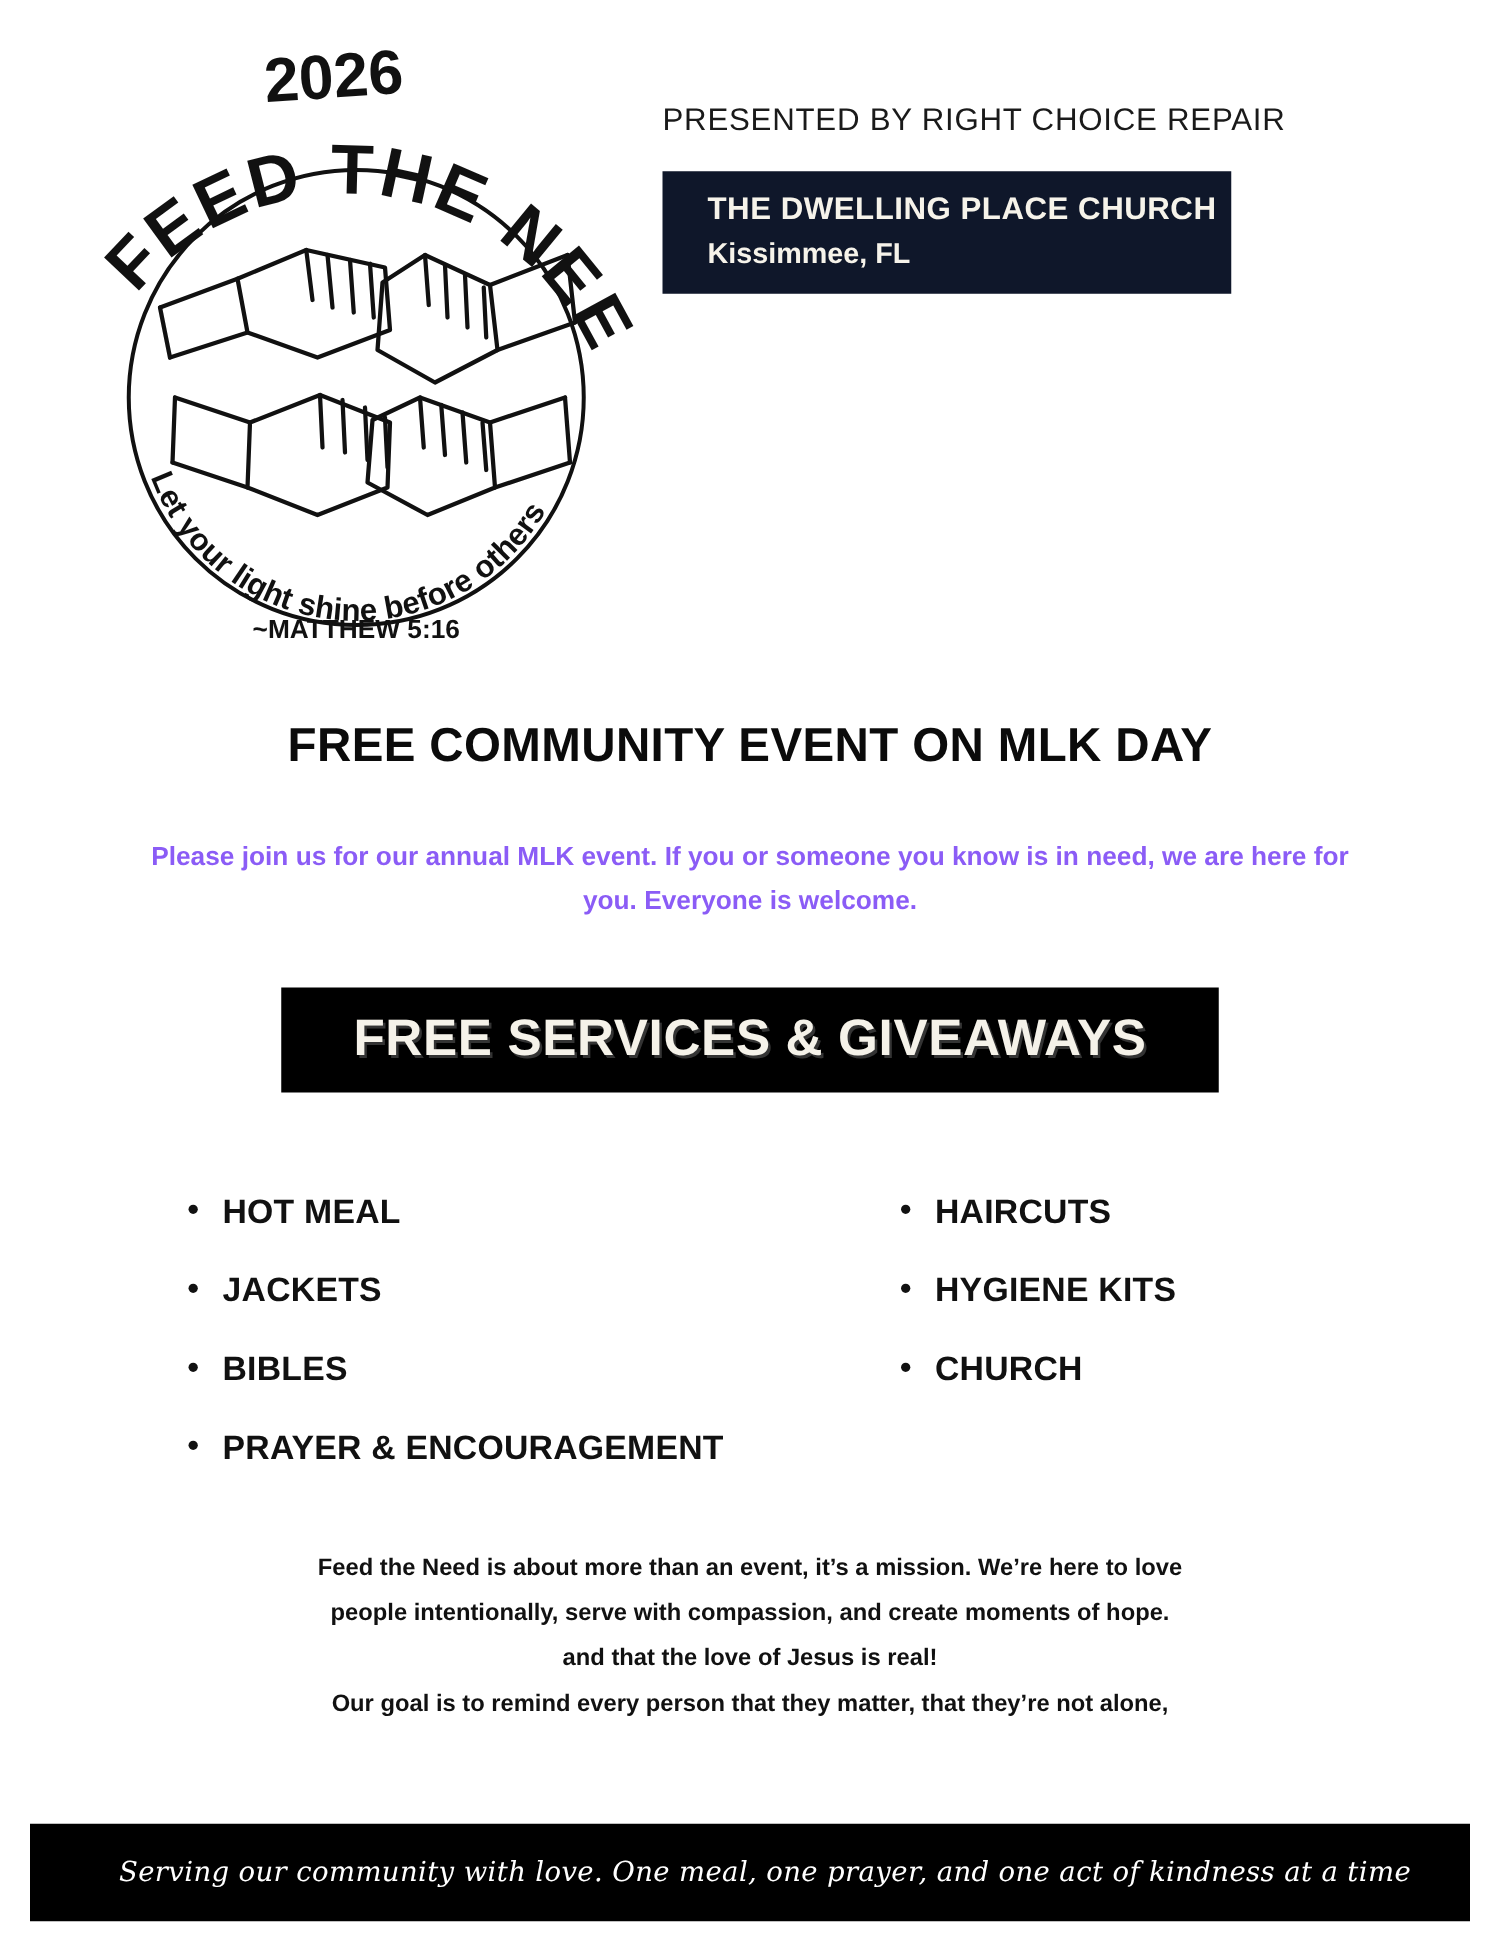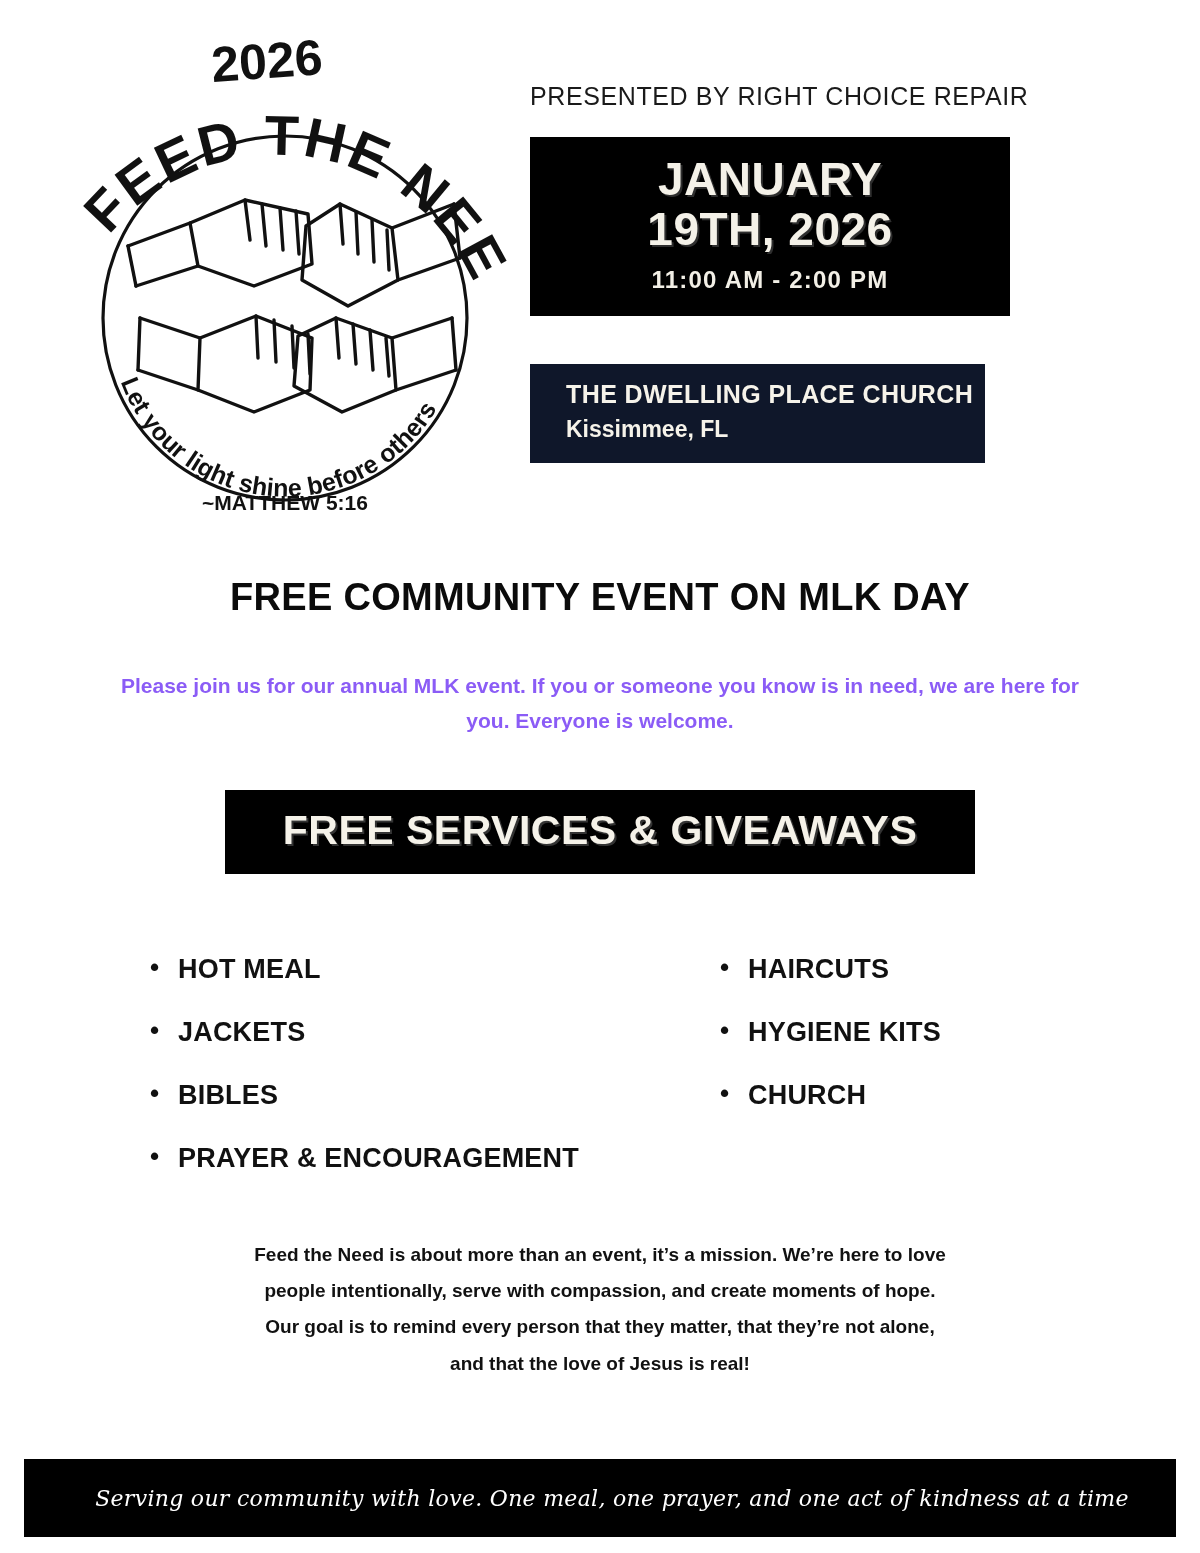--- a/index.html
+++ b/index.html
@@ -232,25 +232,20 @@
       <text font-family="'Liberation Sans', sans-serif" font-size="25" font-weight="700" fill="#111">
         <textPath href="#arcBottom" startOffset="7%">Let your light shine before others</textPath>
       </text>
       <text x="245" y="492" font-family="'Liberation Sans', sans-serif" font-size="21" font-weight="700" fill="#111" text-anchor="middle">~MATTHEW 5:16</text>
     </svg>
   </div>
 
   <div class="top-right">
     <div class="presented">PRESENTED BY RIGHT CHOICE REPAIR</div>
 
-    <div class="date-box">
-      <div class="date-line">JANUARY</div>
-      <div class="date-line">19TH, 2026</div>
-      <div class="time-line">11:00 AM - 2:00 PM</div>
-    </div>
 
     <div class="venue-box">
       <div class="venue-name">THE DWELLING PLACE CHURCH</div>
       <div class="venue-addr">Kissimmee, FL</div>
     </div>
   </div>
 </div>
 
 <div class="headline">FREE COMMUNITY EVENT ON MLK DAY</div>
 
@@ -270,19 +265,19 @@
   <div class="col right">
     <div class="item">HAIRCUTS</div>
     <div class="item">HYGIENE KITS</div>
     <div class="item">CHURCH</div>
   </div>
 </div>
 
 <div class="mission">
   <div>Feed the Need is about more than an event, it’s a mission. We’re here to love</div>
   <div>people intentionally, serve with compassion, and create moments of hope.</div>
+  <div>and that the love of Jesus is real!</div>
   <div>Our goal is to remind every person that they matter, that they’re not alone,</div>
-  <div>and that the love of Jesus is real!</div>
 </div>
 
 <div class="footer">
   <div class="footer-text">Serving our community with love. One meal, one prayer, and one act of kindness at a time</div>
 </div>
 
 </body></html>

